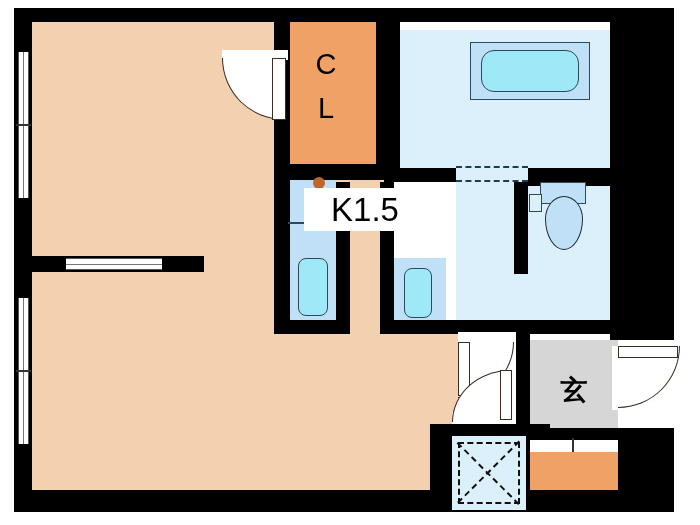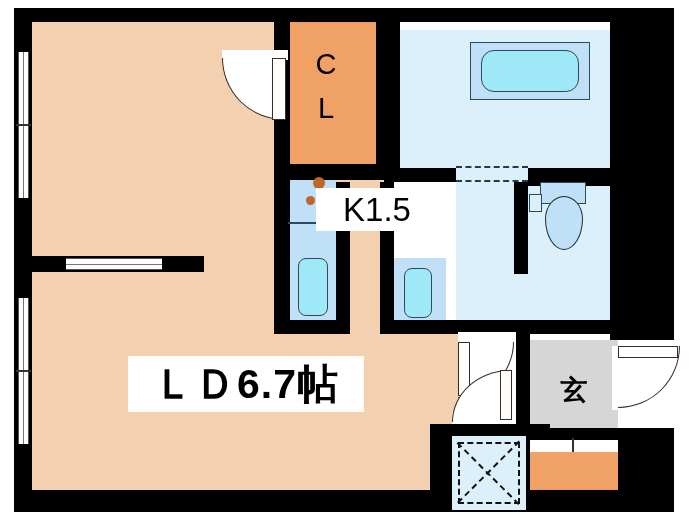--- a/index.html
+++ b/index.html
@@ -261,22 +261,21 @@
   <div class="storage-box" style="left:452px; top:436px; width:74px; height:74px;"></div>
   <div class="storage-x" style="left:458px; top:442px; width:62px; height:62px;"></div>
   <div class="xline" style="left:458px; top:442px; width:87px; transform: rotate(45deg);"></div>
   <div class="xline" style="left:520px; top:442px; width:87px; transform: rotate(135deg);"></div>
 
   <div class="abs whitefill" style="left:530px; top:440px; width:88px; height:12px;"></div>
   <div class="sashmark" style="left:572px; top:438px; width:2px; height:16px;"></div>
   <div class="stepbox" style="left:530px; top:452px; width:88px; height:38px;"></div>
 
 
-  <div class="label label-ld" style="left:128px; top:356px; width:236px; height:56px;">ＬＤ6.7帖</div>
-
-  <div class="label label-k" style="left:316px; top:188px; width:122px; height:43px;">K1.5</div>
+
+  <div class="label label-k" style="left:304px; top:188px; width:122px; height:43px;">K1.5</div>
 
   <div class="label label-cl" style="left:310px; top:46px; width:32px; height:36px;">C</div>
   <div class="label label-cl" style="left:310px; top:90px; width:32px; height:36px;">L</div>
 
   <div class="label label-genkan" style="left:552px; top:368px; width:44px; height:44px;">玄</div>
 
 </div>
 
 </body></html>

